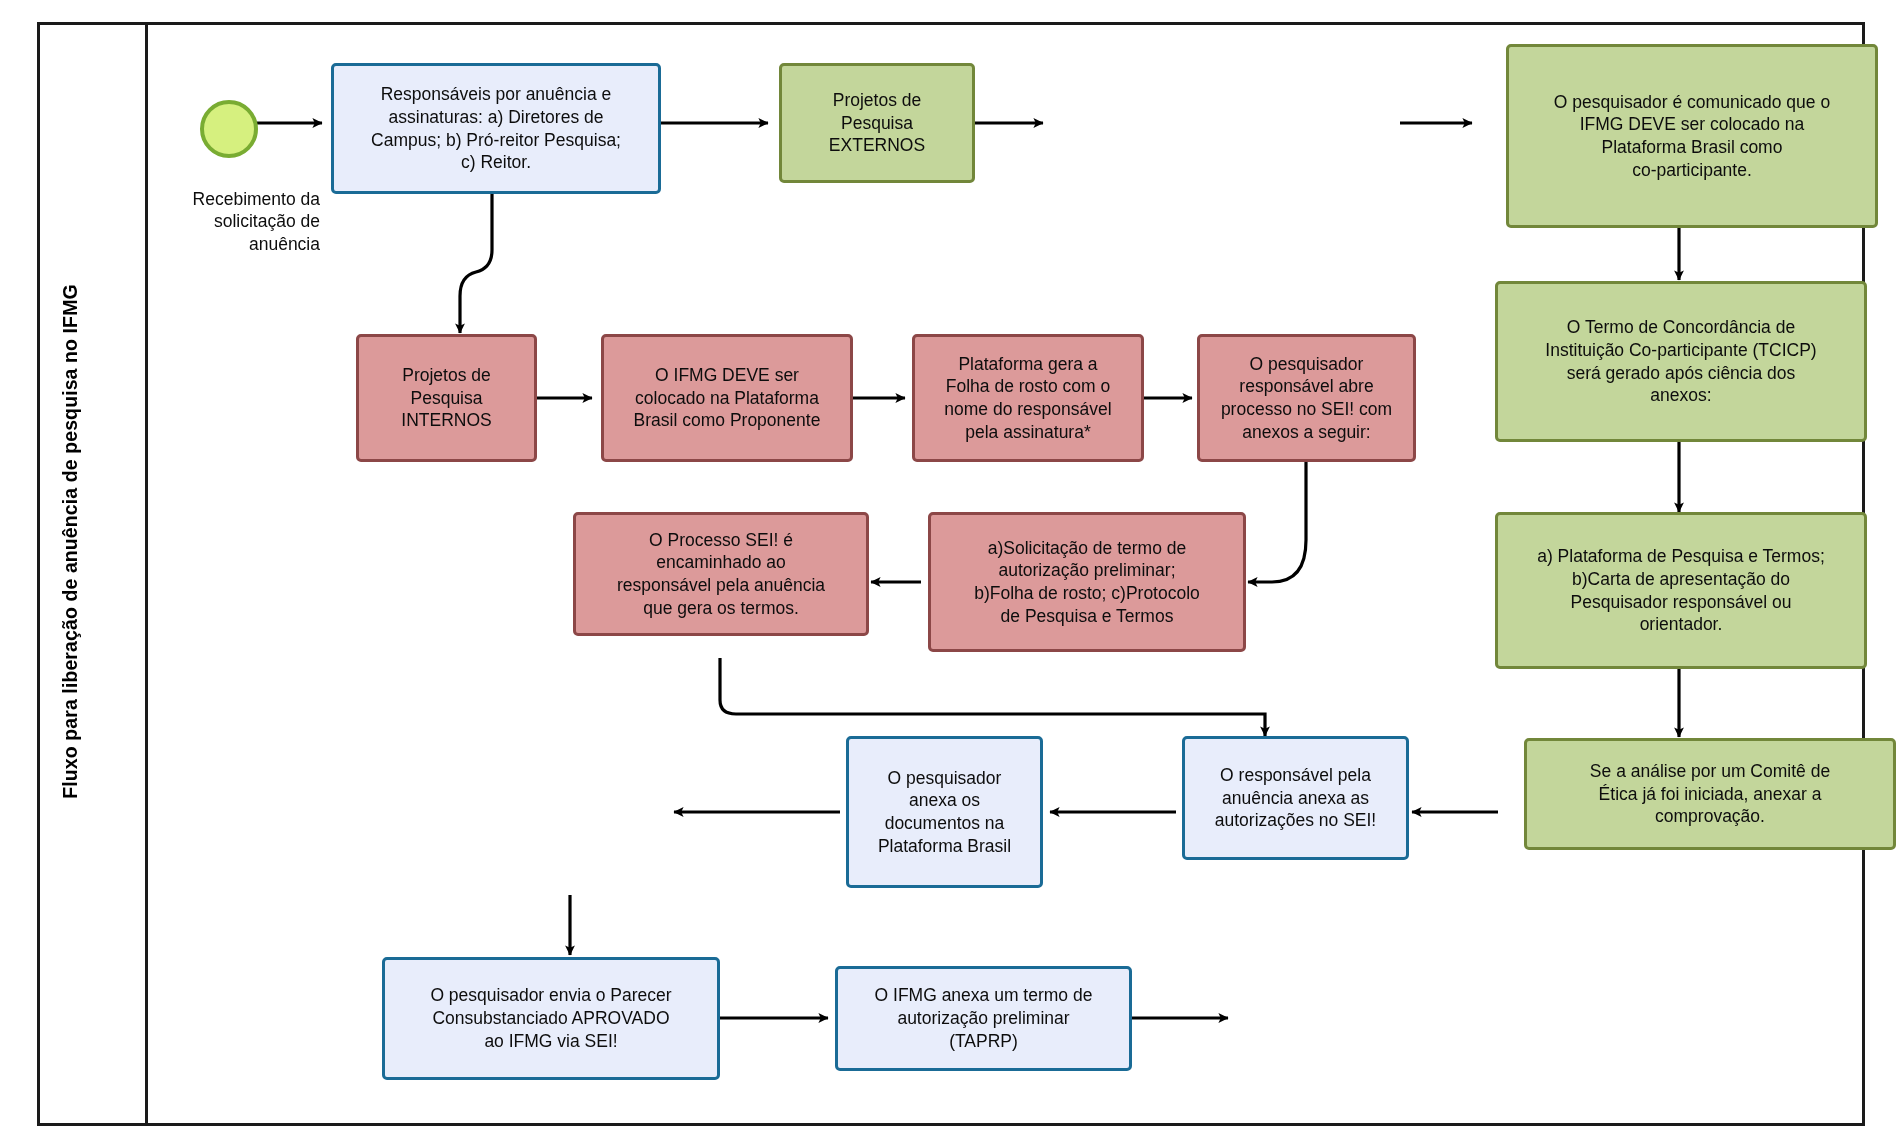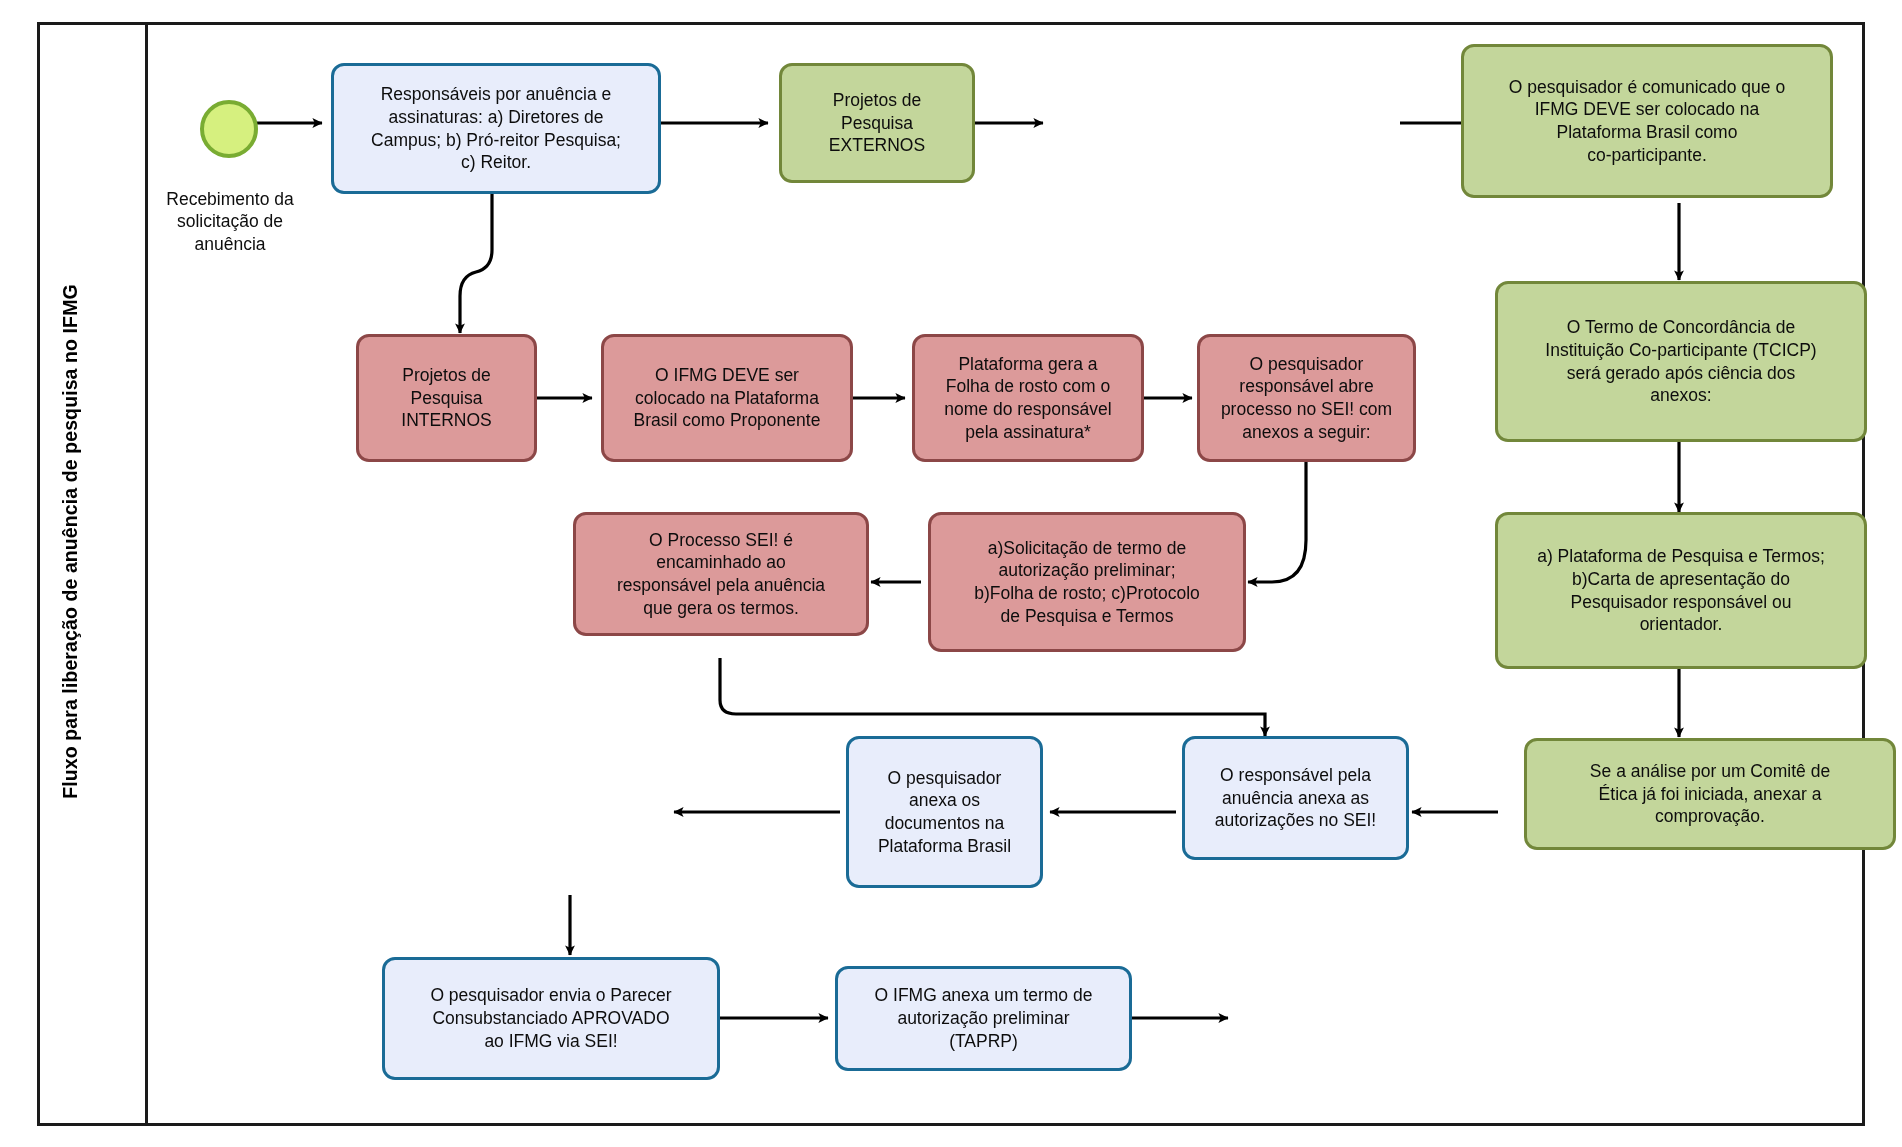--- a/index.html
+++ b/index.html
@@ -42,41 +42,41 @@
     white-space:nowrap;
   }
   
   .node{
     position:absolute;
     box-sizing:border-box;
     display:flex;
     align-items:center;
     justify-content:center;
     text-align:center;
-    border-radius:13px;
+    border-radius:5px;
     font-size:17.5px;
     line-height:1.30;
     color:#0d0d0d;
     padding:4px 8px;
     white-space:pre-line;
   }
   .blue{ background:#e8edfb; border:3px solid #1a6b96; }
   .green{ background:#c3d69b; border:3px solid #72873a; }
   .red{ background:#dc9a9a; border:3px solid #8c4747; }
 
   .start-circle{
     position:absolute;
     border-radius:50%;
     background:#d6f07f;
     border:4px solid #79ac32;
     box-sizing:border-box;
   }
   .start-label{
     position:absolute;
-    text-align:center;
+    text-align:right;
     font-size:17.5px;
     line-height:1.28;
     color:#0d0d0d;
     white-space:pre-line;
   }
   
   #wires{
     position:absolute;
     left:0;top:0;
     width:1902px;height:1147px;
@@ -151,21 +151,21 @@
   <div class="node blue" style="left:331px;top:63px;width:330px;height:131px;">Responsáveis por anuência e
 assinaturas: a) Diretores de
 Campus; b) Pró-reitor  Pesquisa;
 c) Reitor.</div>
 
   <div class="node green" style="left:779px;top:63px;width:196px;height:120px;">Projetos de
 Pesquisa
 EXTERNOS</div>
 
 
-  <div class="node green" style="left:1461px;top:44px;width:372px;height:154px;">O pesquisador é comunicado que o
+  <div class="node green" style="left:1506px;top:44px;width:372px;height:184px;">O pesquisador é comunicado que o
 IFMG DEVE ser colocado na
 Plataforma Brasil como
 co-participante.</div>
 
   <div class="node green" style="left:1495px;top:281px;width:372px;height:161px;">O Termo de Concordância de
 Instituição Co-participante (TCICP)
 será gerado após ciência dos
 anexos:</div>
 
   <div class="node green" style="left:1495px;top:512px;width:372px;height:157px;">a) Plataforma de Pesquisa e Termos;

